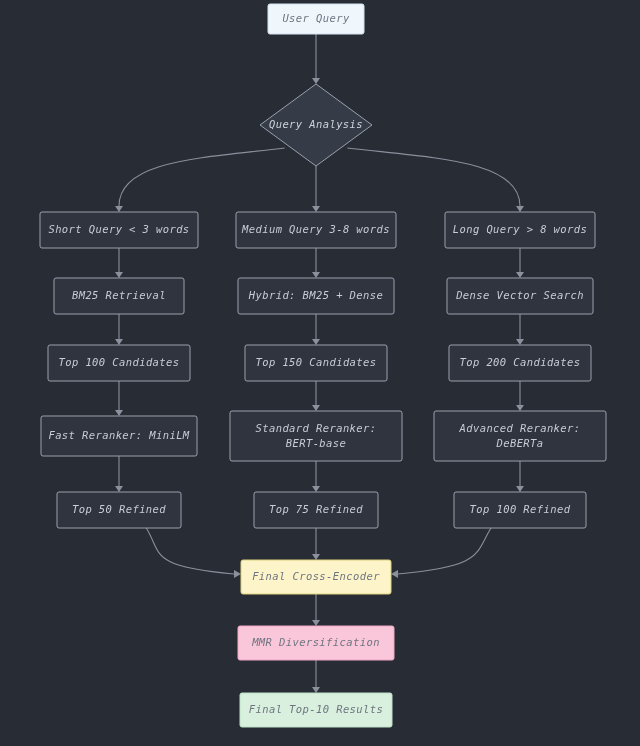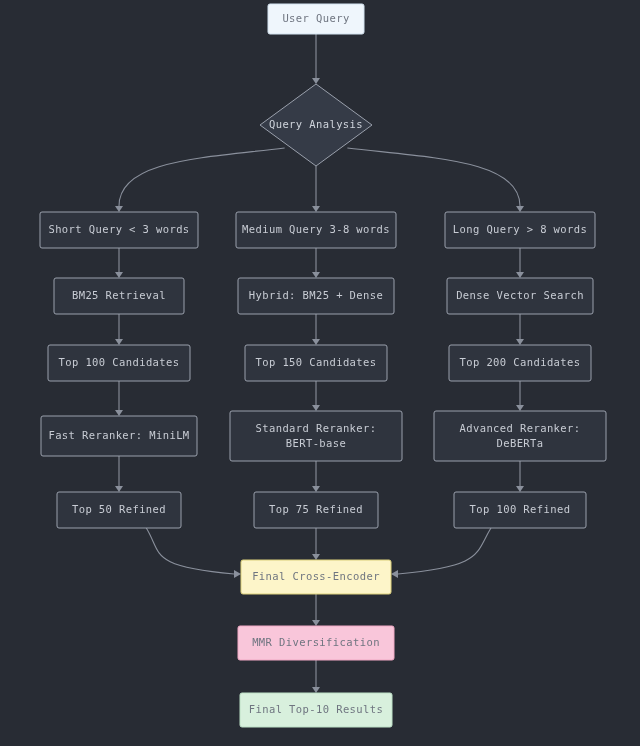--- a/index.html
+++ b/index.html
@@ -10,20 +10,21 @@
   body {
     width: 640px;
     height: 746px;
     overflow: hidden;
     font-family: "DejaVu Sans Mono", "Liberation Mono", monospace;
   }
   #diagram-root {
     position: relative;
     width: 640px;
     height: 746px;
+    font-style: italic;
   }
   svg#flowchart {
     display: block;
     width: 640px;
     height: 746px;
   }
   .edge-path {
     fill: none;
     stroke: #8a909c;
     stroke-width: 1.1;

